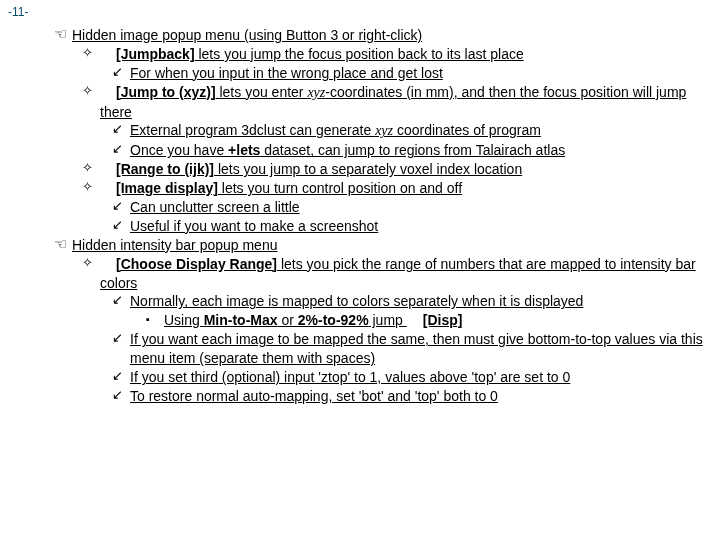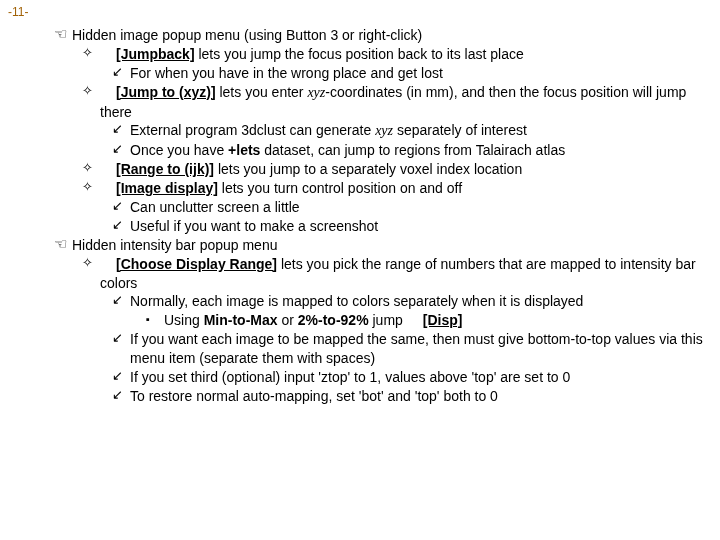--- a/index.html
+++ b/index.html
@@ -12,31 +12,31 @@
     font-size: 14px;
     color: #000;
     line-height: 1.35;
     overflow: hidden;
   }
   .page-num {
     position: absolute;
     top: 4px;
     left: 8px;
     font-size: 12px;
-    color: #a16207;
+    color: #0c4a6e;
   }
   .content {
     position: absolute;
     top: 26px;
     left: 54px;
     right: 14px;
   }
   .bullet-row { display: flex; }
   .b { flex: 0 0 auto; width: 18px; text-align: left; }
-  .txt { flex: 1 1 auto; }
+  .txt { flex: 1 1 auto; text-decoration: underline; }
   .lvl1 { margin-left: 0px; }
   .lvl2 { margin-left: 28px; }
   .lvl3 { margin-left: 58px; }
   .lvl4 { margin-left: 92px; }
   .b1 { color: #000; font-family: Georgia, 'Times New Roman', serif; font-size: 15px; line-height: 1.1; }
   .b2 { color: #000; font-family: 'Lucida Sans Unicode','Segoe UI Symbol',sans-serif; font-size: 13px; line-height: 1.2; }
   .b3 { color: #000; font-family: 'Lucida Sans Unicode','Segoe UI Symbol',sans-serif; font-size: 13px; line-height: 1.2; }
   .b4 { color: #000; font-size: 11px; line-height: 1.6; }
   .link { font-weight: bold; text-decoration: underline; padding-left: 16px; }
   .ital { font-style: italic; font-family: Georgia, 'Times New Roman', serif; }
@@ -53,30 +53,30 @@
     <span class="b b1">☜</span>
     <span class="txt">Hidden image popup menu (using Button 3 or right-click)</span>
   </div>
 
   <div class="bullet-row lvl2">
     <span class="b b2">✧</span>
     <span class="txt"><span class="link">[Jumpback]</span><span> lets you jump the focus position back to its last place</span></span>
   </div>
   <div class="bullet-row lvl3">
     <span class="b b3">↙</span>
-    <span class="txt">For when you have in the wrong place and get lost</span>
+    <span class="txt">For when you input in the wrong place and get lost</span>
   </div>
 
   <div class="bullet-row lvl2">
     <span class="b b2">✧</span>
     <span class="txt"><span class="link">[Jump to (xyz)]</span><span> lets you enter </span><span class="ital">xyz</span><span>-coordinates (in mm), and then the focus position will jump there</span></span>
   </div>
   <div class="bullet-row lvl3">
     <span class="b b3">↙</span>
-    <span class="txt"><span>External program 3dclust can generate </span><span class="ital">xyz</span><span> separately of interest</span></span>
+    <span class="txt"><span>External program 3dclust can generate </span><span class="ital">xyz</span><span> coordinates of program</span></span>
   </div>
   <div class="bullet-row lvl3">
     <span class="b b3">↙</span>
     <span class="txt"><span>Once you have </span><span class="bold">+lets</span><span> dataset, can jump to regions from Talairach atlas</span></span>
   </div>
 
   <div class="bullet-row lvl2">
     <span class="b b2">✧</span>
     <span class="txt"><span class="link">[Range to (ijk)]</span><span> lets you jump to a separately voxel index location</span></span>
   </div>

